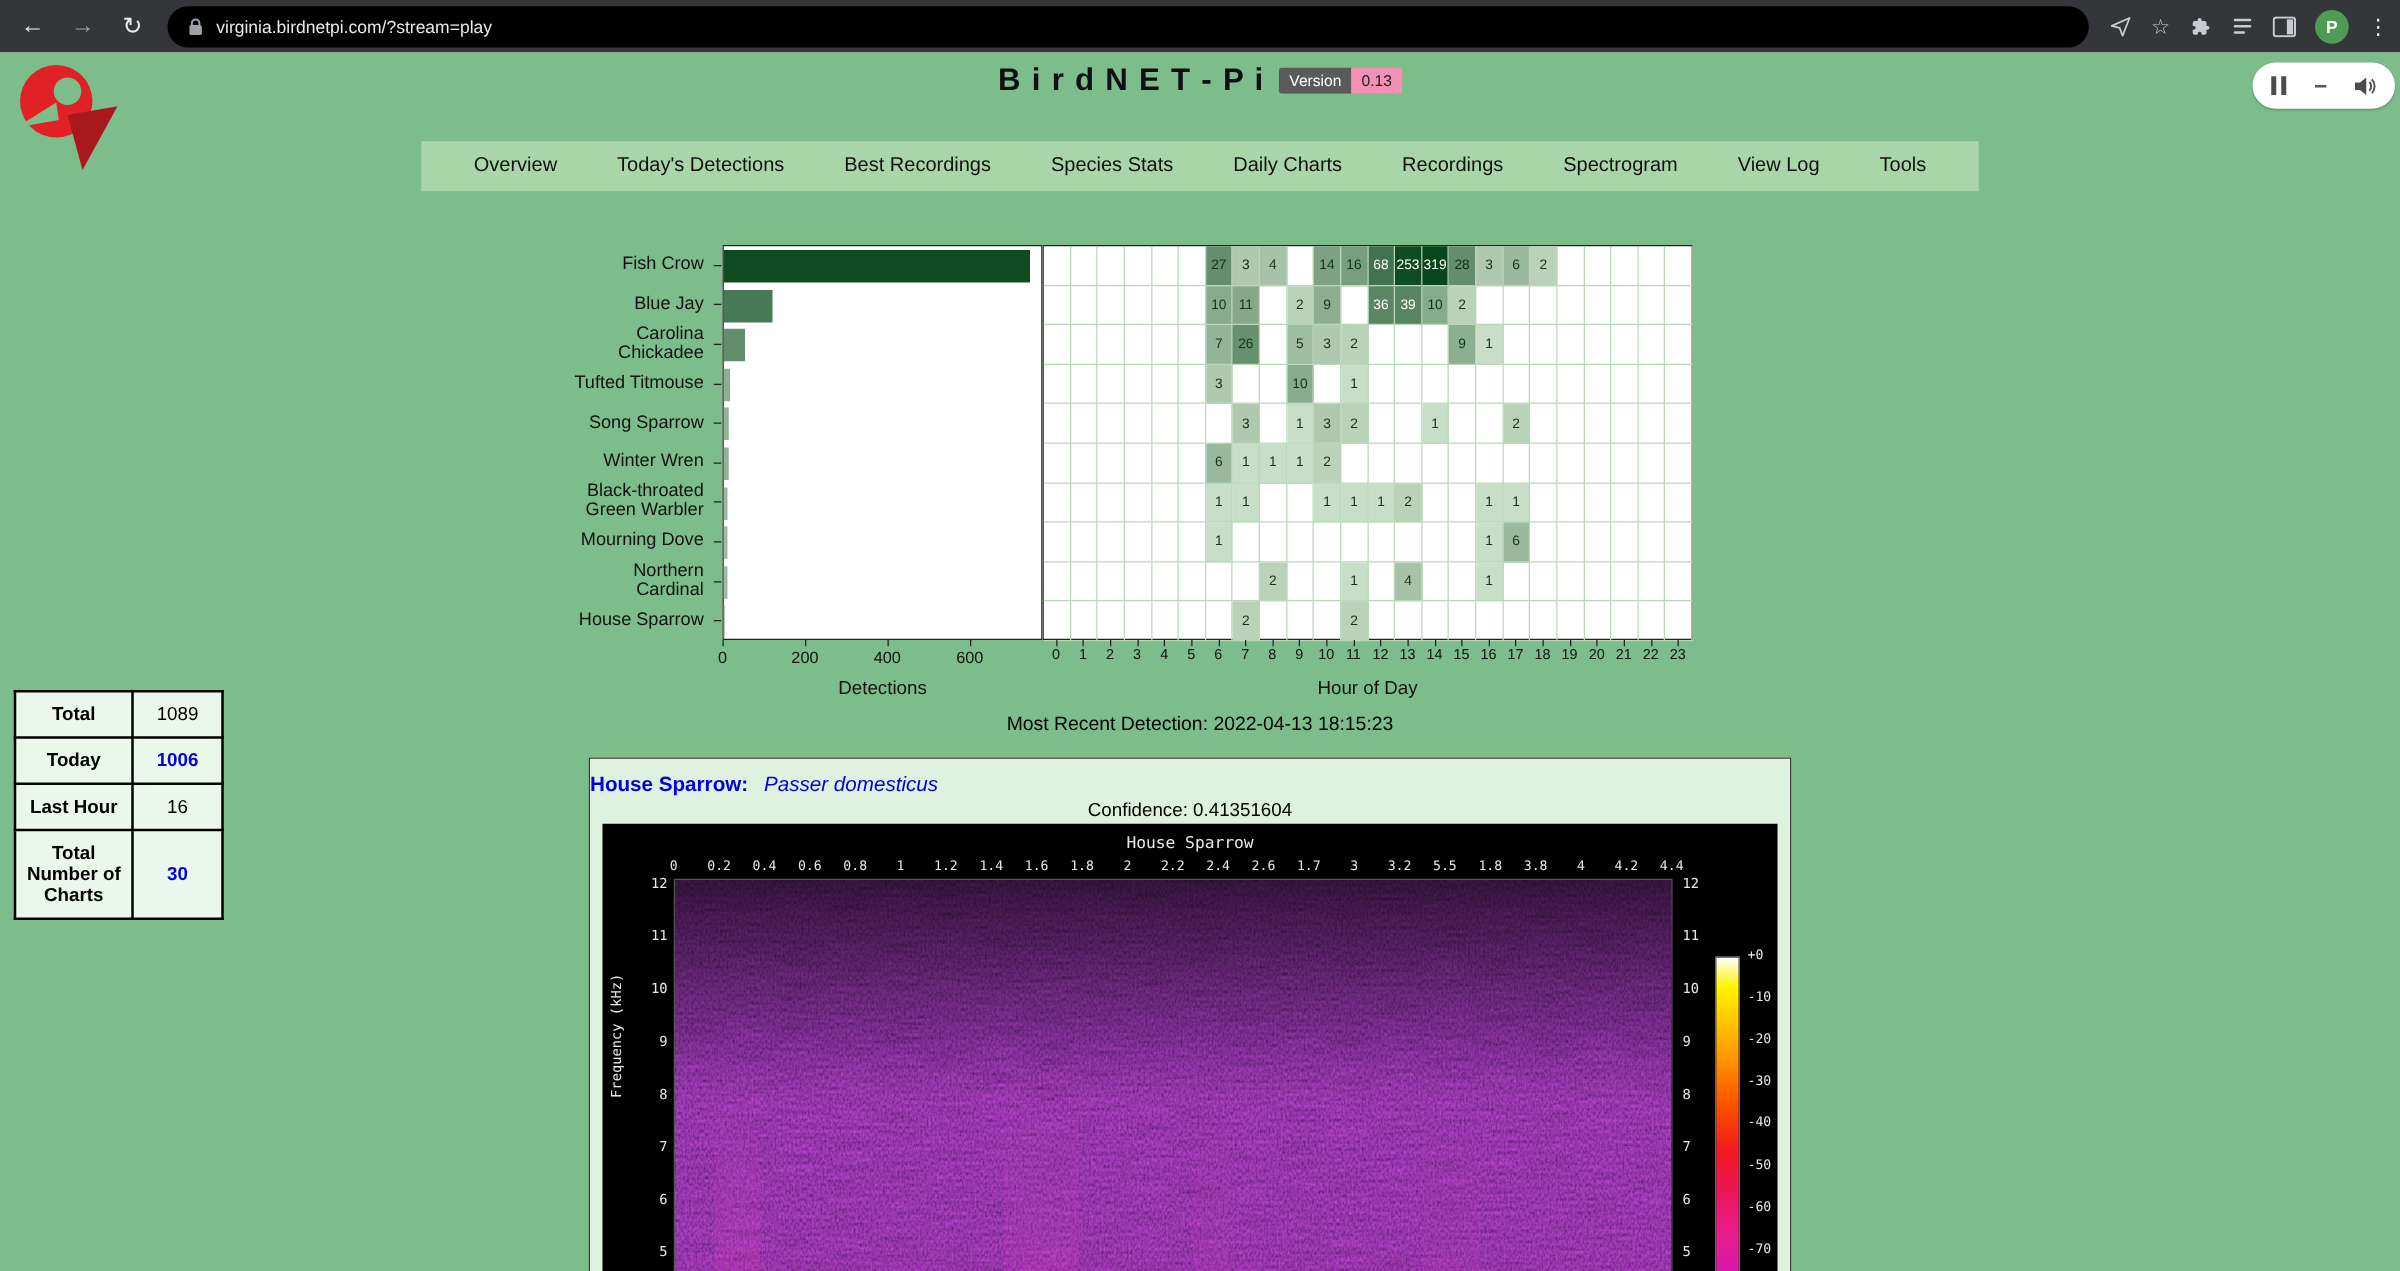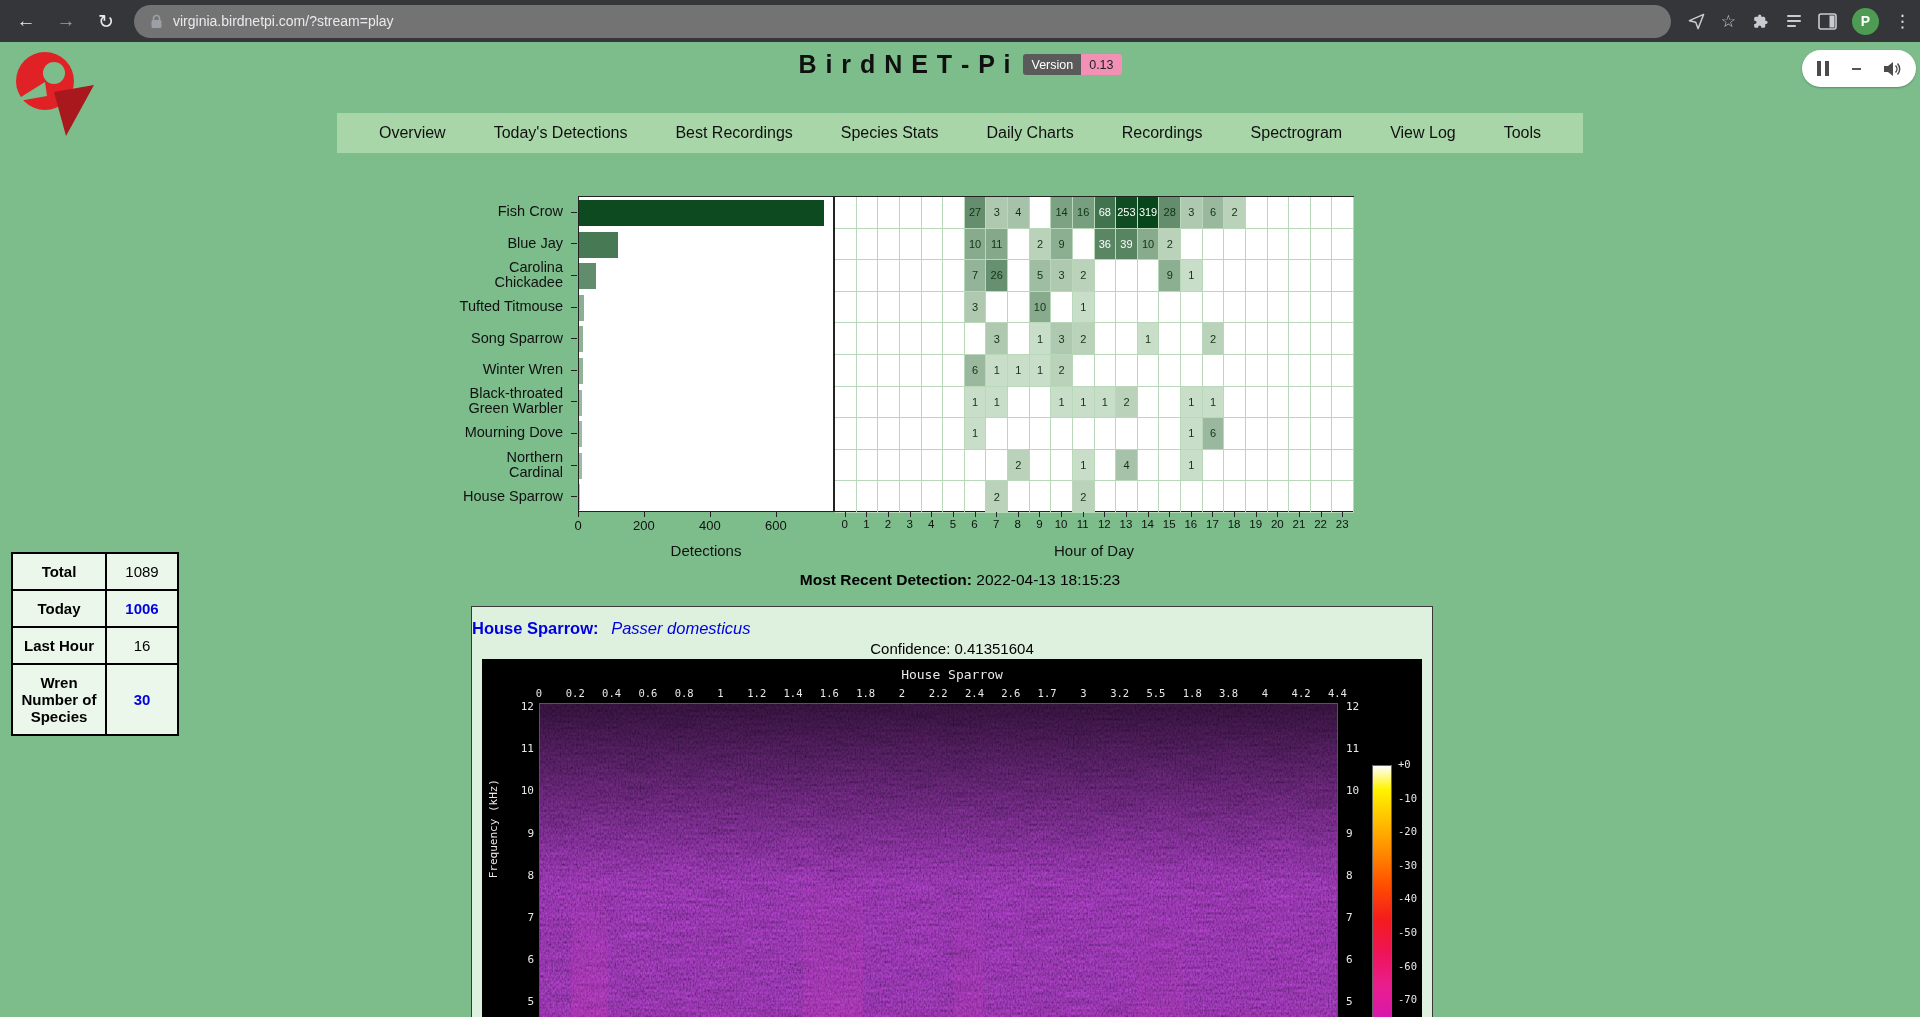--- a/index.html
+++ b/index.html
@@ -2,21 +2,21 @@
 <html style="--page-bg: #7cbd8b; --nav-bg: #a9d6a9; --panel-bg: #def0de; --table-bg: #eaf7ea; --link: #0000e0; --badge-pink: #f291b5; --heat-low: #e4f3e0; --heat-high: #07451a;"><head>
 <meta charset="utf-8">
 <style>
   * { margin:0; padding:0; box-sizing:border-box; }
   html,body { width:1920px; height:1017px; overflow:hidden; font-family:"Liberation Sans",sans-serif; }
 
   
   .browser-bar { height:42px; background:#35363a; display:flex; align-items:center; padding:0 14px; gap:16px; }
   .nav-glyph { color:#e8eaed; font-size:19px; cursor:pointer; width:24px; text-align:center; }
   .nav-glyph.dim { color:#9aa0a6; }
-  .omnibox { flex:1; height:33px; background:#737373; border-radius:17px; display:flex; align-items:center; gap:10px; padding:0 16px; color:#e8eaed; font-size:14px; }
+  .omnibox { flex:1; height:33px; background:#000000; border-radius:17px; display:flex; align-items:center; gap:10px; padding:0 16px; color:#e8eaed; font-size:14px; }
   .chrome-icons { display:flex; align-items:center; gap:15px; }
   .chrome-icons svg { display:block; }
   .star-glyph { color:#c8ccd2; font-size:17px; }
   .kebab-glyph { color:#e8eaed; font-size:17px; width:12px; text-align:center; }
   .avatar { width:27px; height:27px; border-radius:50%; background:#4e9b53; color:#fff; font-size:14px; font-weight:bold; display:flex; align-items:center; justify-content:center; }
 
   
   .page { position:relative; width:1920px; height:975px; background:var(--page-bg); overflow:hidden; }
 
   .logo { position:absolute; left:10px; top:6px; }
@@ -51,21 +51,21 @@
   .axis-label { position:absolute; text-align:center; font-size:15px; color:#111; }
 
   
   .stats-table { position:absolute; left:11px; top:510px; border-collapse:collapse; }
   .stats-table td { border:2px solid #000; background:var(--table-bg); text-align:center; vertical-align:middle; padding:9px 5px; font-size:15px; }
   .stats-table .st-label { width:94px; font-weight:bold; color:#000; }
   .stats-table .st-value { width:72px; color:#000; }
   .stats-table .st-value.link { color:var(--link); font-weight:bold; cursor:pointer; }
 
   .recent-line { position:absolute; top:529px; left:0; width:100%; text-align:center; font-size:15.5px; color:#000; }
-  .recent-line .b { font-weight:bold; }
+  .recent-line .b { font-weight:normal; }
 
   
   .panel { position:absolute; left:471px; top:564px; width:962px; height:560px; background:var(--panel-bg); border:1px solid #3a3a3a; }
   .panel-line1 { position:absolute; top:12px; left:0; width:100%; font-size:16.5px; color:var(--link); }
   .panel-line1 .b { font-weight:bold; }
   .panel-line1 .sci { font-style:italic; margin-left:8px; }
   .panel-line2 { position:absolute; top:33px; left:0; width:100%; text-align:center; font-size:15px; color:#000; }
 
   
   .spectro { position:absolute; left:10px; top:52px; width:940px; height:440px; background:#000; font-family:"DejaVu Sans Mono",monospace; color:#e8e8e8; }
@@ -509,21 +509,21 @@
         </tr>
         <tr>
           <td class="st-label">Today</td>
           <td class="st-value link">1006</td>
         </tr>
         <tr>
           <td class="st-label">Last Hour</td>
           <td class="st-value">16</td>
         </tr>
         <tr>
-          <td class="st-label">Wren Number of Species</td>
+          <td class="st-label">Total Number of Charts</td>
           <td class="st-value link">30</td>
         </tr>
       </tbody>
   </table>
 
   <div class="recent-line">
     <span class="b">Most Recent Detection:</span>
     <span>2022-04-13 18:15:23</span>
   </div>
 

